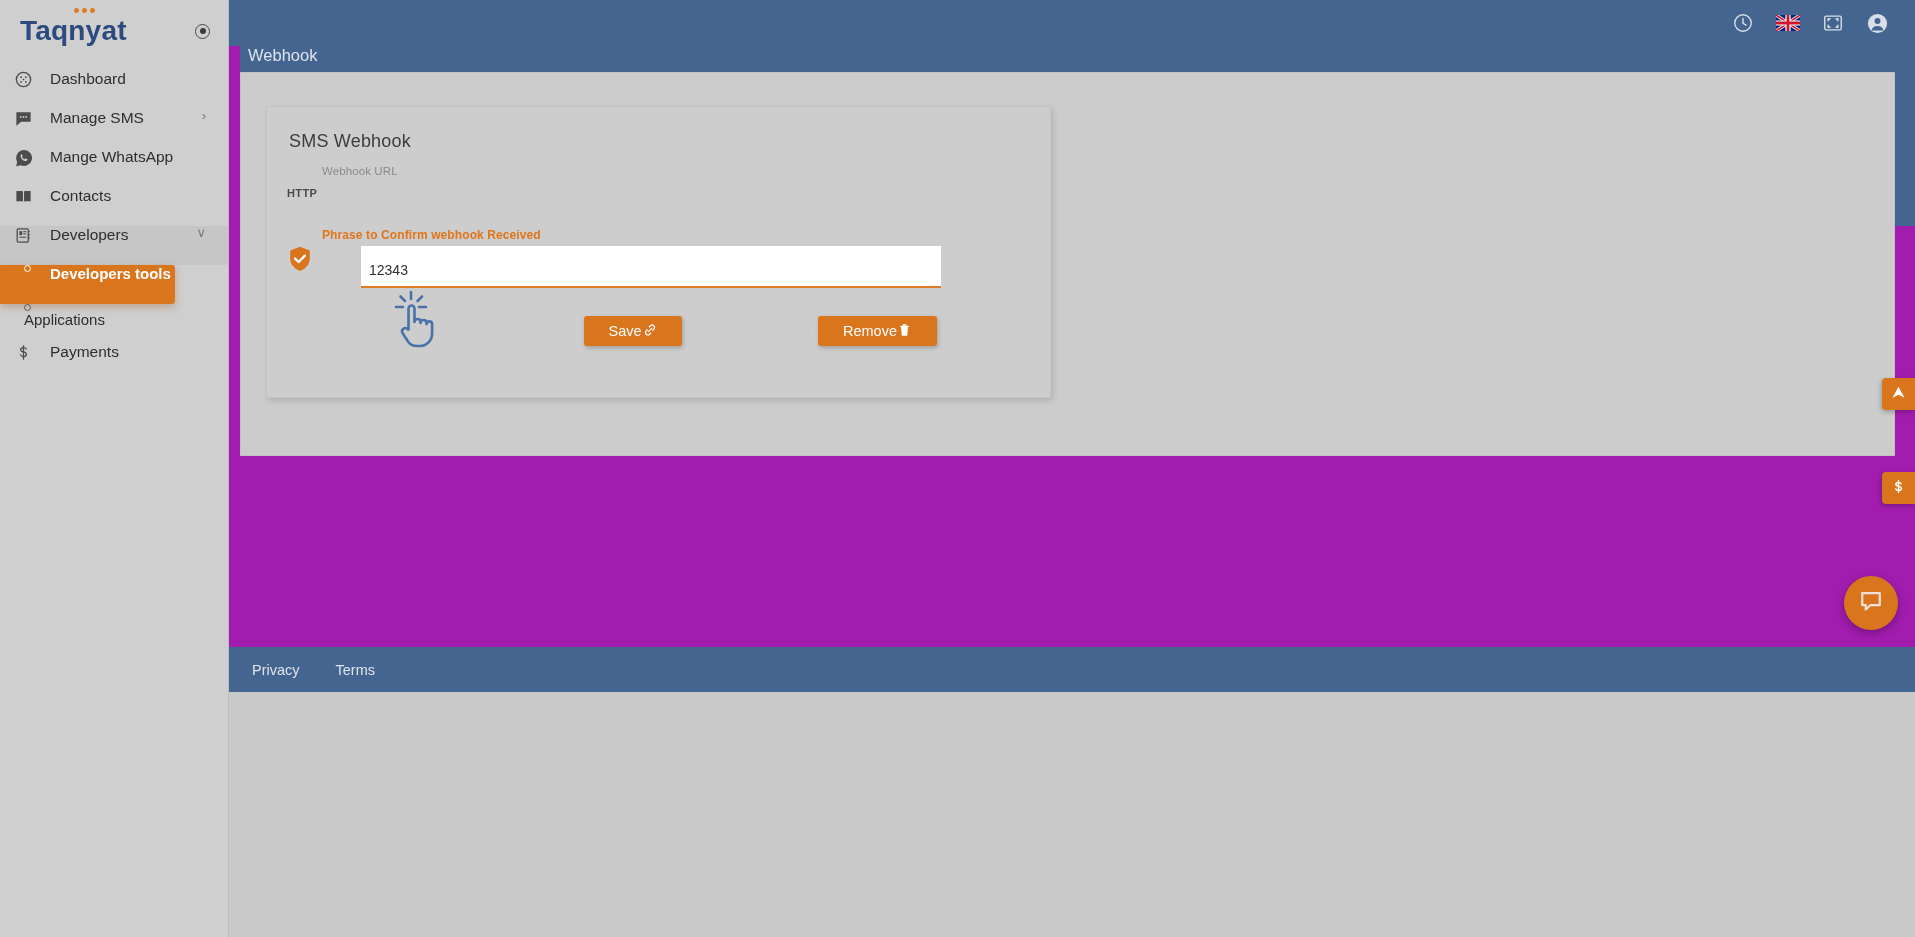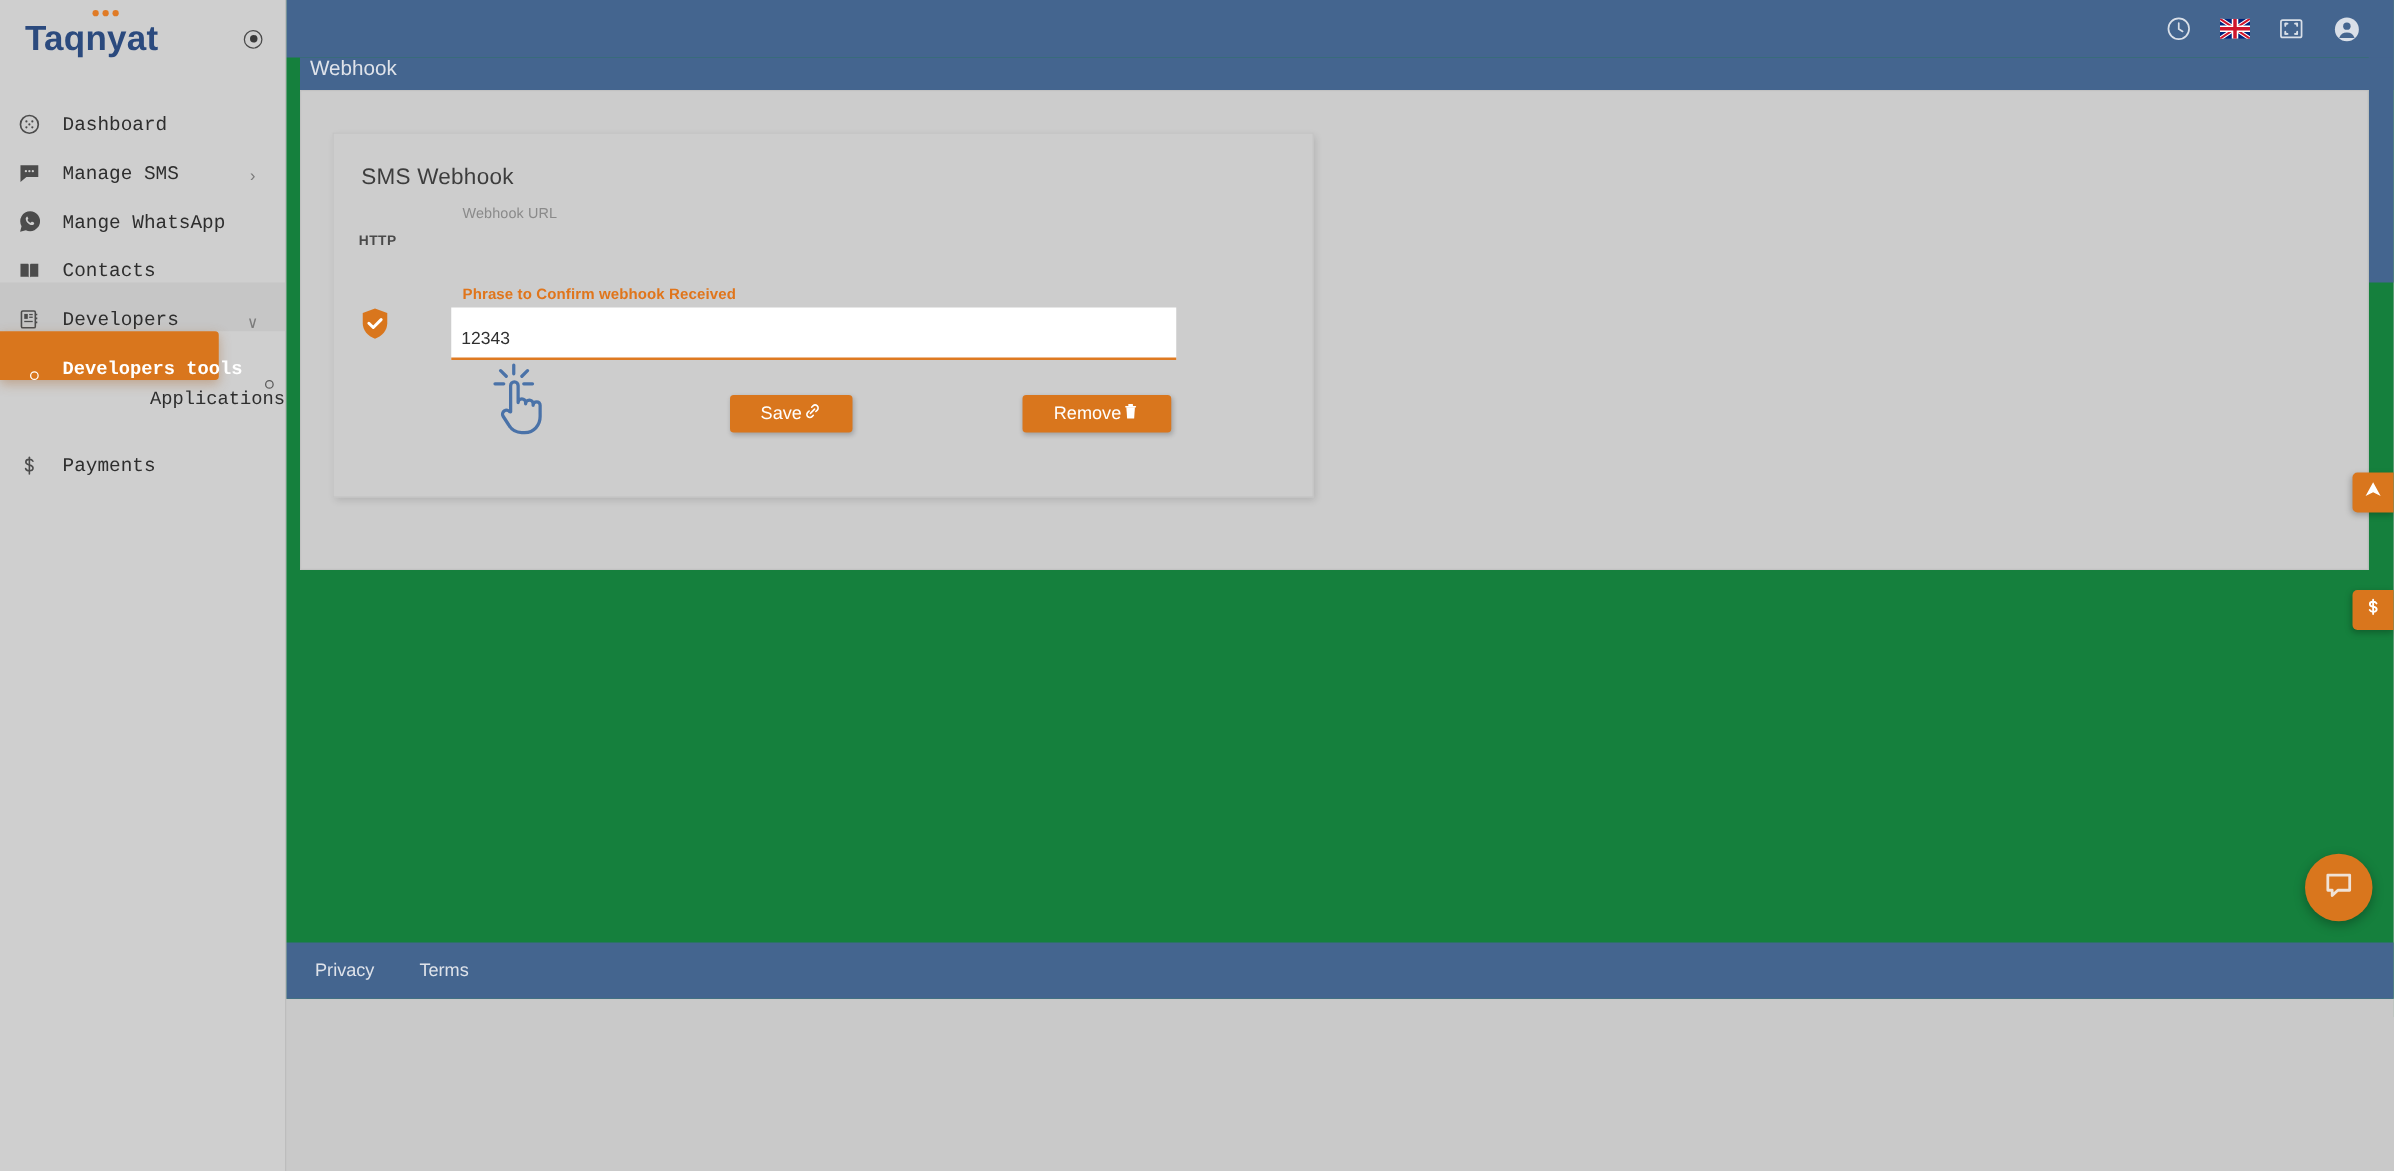--- a/index.html
+++ b/index.html
@@ -5,22 +5,22 @@
   * { box-sizing: border-box; margin: 0; padding: 0; }
   html, body {
     width: 1915px; height: 937px;
     overflow: hidden;
     font-family: "Liberation Sans", sans-serif;
     background: #c9c9c9;
   }
 
   #app {
     position: relative;
-    width: 1915px; height: 799px;
-    background: #15803d;
+    width: 1915px; height: 692px;
+    background: #a21caf;
   }
 
   
   #sidebar {
     position: absolute; left: 0; top: 0;
     width: 229px; height: 937px;
     background: #cfcfcf;
     border-right: 1px solid #bdbdbd;
     z-index: 20;
   }
@@ -57,27 +57,26 @@
     display: flex; align-items: center; justify-content: center;
   }
   .brand-toggle::after {
     content: ""; width: 6px; height: 6px;
     border-radius: 50%; background: #3a3a3a;
   }
 
   .nav { padding-top: 8px; }
   .nav-item {
     position: relative;
-    display: flex; align-items: flex-end;
+    display: flex; align-items: flex-start;
     height: 39px;
     padding-left: 14px;
     cursor: pointer;
     color: #2e2e2e;
     font-size: 15.5px;
-    font-family: Liberation Mono, monospace;
   }
   .nav-item .ico {
     width: 26px; min-width: 26px;
     display: flex; align-items: center; justify-content: flex-start;
     color: #4c4c4c;
   }
   .nav-item .lbl { margin-left: 10px; white-space: nowrap; }
   .nav-item .chev {
     margin-left: auto; margin-right: 22px;
     color: #7b7b7b; font-size: 13px; line-height: 1;
@@ -155,21 +154,20 @@
   .card-title {
     position: absolute; left: 22px; top: 24px;
     font-size: 18px; color: #3d3d3d;
     letter-spacing: .2px;
   }
 
   .field-label {
     position: absolute;
     font-size: 11.5px; color: #8a8a8a;
     letter-spacing: .1px;
-    margin-left: 48px;
   }
   .field-label.orange {
     color: #e0751b; font-weight: 700; font-size: 12px;
   }
 
   .http-tag {
     position: absolute;
     font-size: 11px; font-weight: 700;
     color: #4a4a4a; letter-spacing: .4px;
   }

